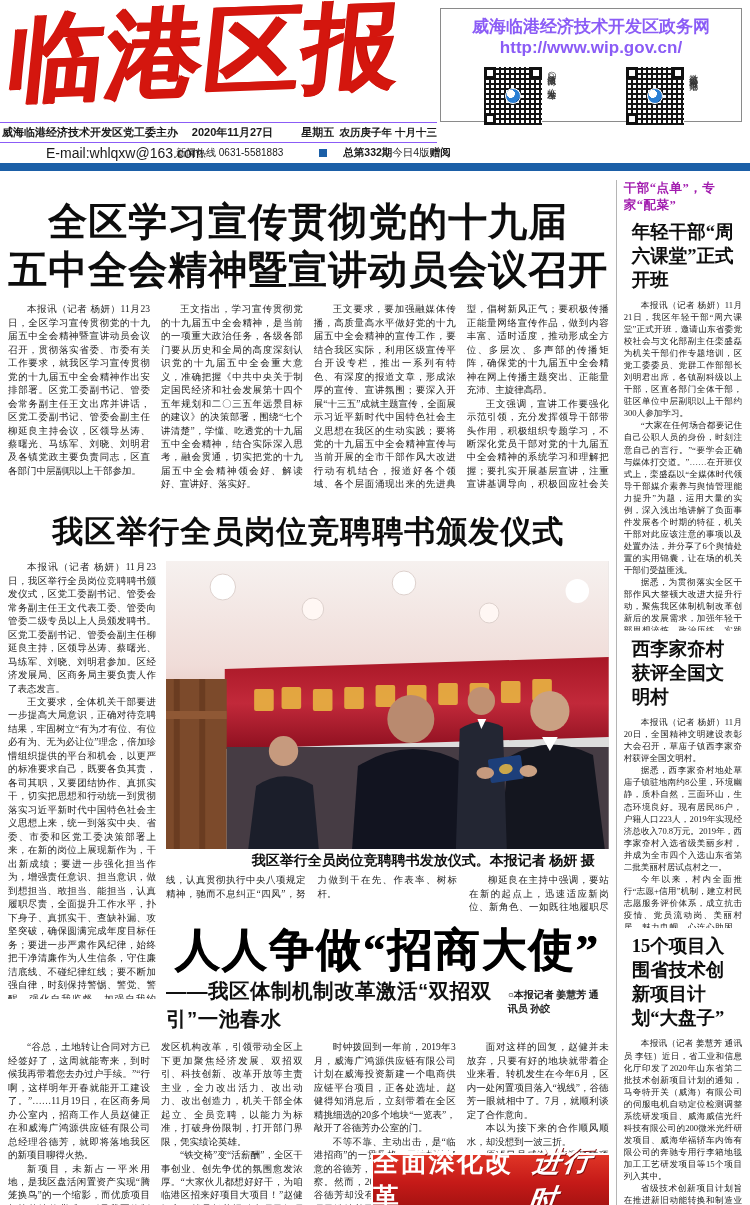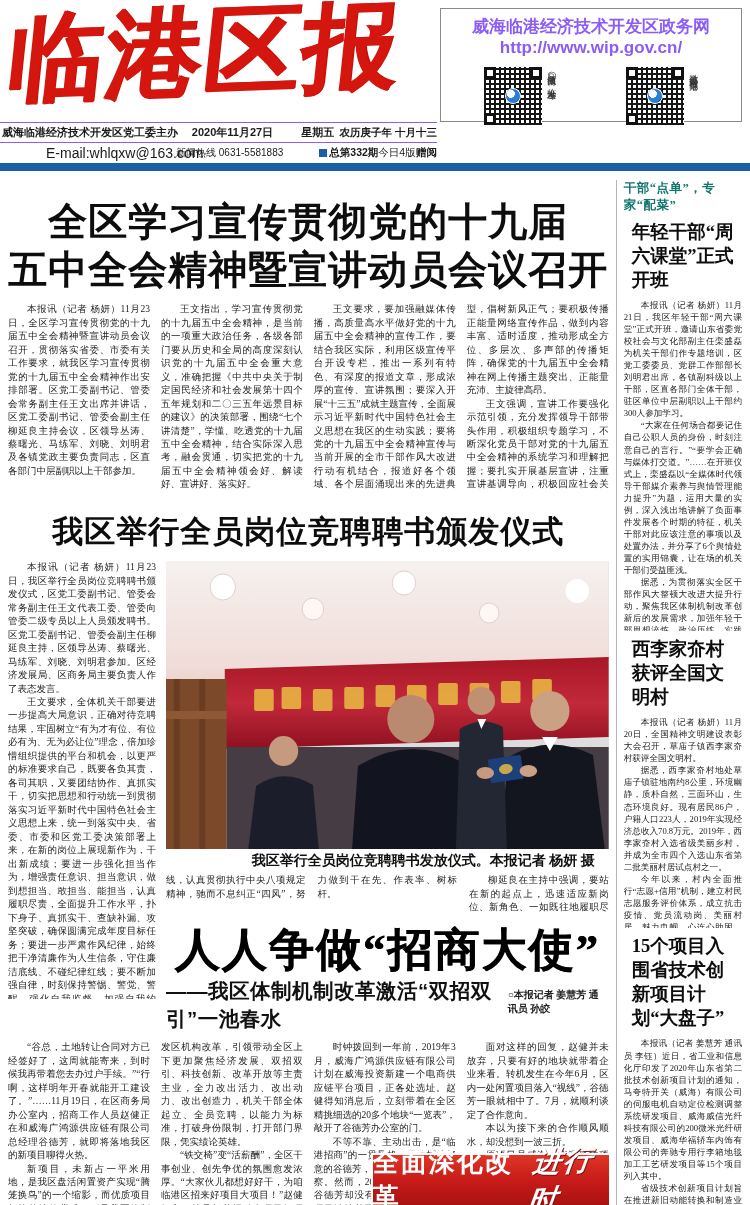--- a/index.html
+++ b/index.html
@@ -21,21 +21,21 @@
   .info-lines{position:absolute;left:0;top:122px;width:437px;font-family:"Liberation Sans","DejaVu Sans",sans-serif;}
   .info-row{display:flex;align-items:center;border-top:1px solid #8b5cf6;padding:2px 0 2px 2px;gap:0;}
   .info-row:last-child{border-bottom:1px solid #444;}
   .info-row span{white-space:nowrap;}
   .org{font-size:11px;font-weight:bold;width:208px;}
   .date{font-size:11px;font-weight:bold;width:120px;}
   .weekday{font-size:11px;font-weight:bold;width:42px;}
   .lunar{font-size:10.5px;font-weight:bold;}
   .email{font-size:14px;width:130px;margin-left:44px;}
   .hotline{font-size:10px;width:132px;}
-  .issue{font-size:10.5px;font-weight:bold;width:90px;display:flex;align-items:center;gap:2px;padding-left:36px;}
+  .issue{font-size:10.5px;font-weight:bold;width:90px;display:flex;align-items:center;gap:16px;padding-left:36px;}
   .sq{display:inline-block;width:8px;height:8px;background:#1b5fa7;}
   .pages{font-size:10.5px;width:60px;}
   .gift{font-size:10.5px;font-weight:bold;}
   .blue-bar{position:absolute;left:0;top:163px;width:750px;height:8px;background:#1b5fa7;}
 
   
   .content{position:absolute;left:8px;top:178px;width:734px;height:1027px;display:flex;}
   .main-col{width:604px;position:relative;}
   .v-divider{width:1px;background:#b5b5b5;margin:2px 7px 0 7px;}
   .side-col{width:119px;}
@@ -60,21 +60,21 @@
   .bottom-subrow{display:flex;justify-content:center;align-items:baseline;gap:8px;margin-top:4px;}
   .bottom-subtitle{font-family:"Liberation Sans","DejaVu Sans",sans-serif;font-size:20.5px;font-weight:bold;color:#111;letter-spacing:.5px;}
   .bottom-byline{font-size:10px;font-weight:bold;color:#222;}
 
   .bottom-body{position:relative;margin-top:8px;height:218px;overflow:hidden;column-count:4;column-gap:11px;}
   .banner{position:absolute;right:0;bottom:4px;width:236px;height:50px;background:linear-gradient(180deg,#e03526 0%,#c51a18 55%,#a81312 100%);display:flex;align-items:center;justify-content:center;gap:12px;box-shadow:0 0 0 2px #fff;}
   .banner-a{color:#fff;font-size:26px;font-weight:900;letter-spacing:2px;font-family:"Liberation Sans",sans-serif;}
   .banner-b{color:#fff;font-size:28px;font-weight:900;font-style:italic;transform:skewX(-10deg) rotate(-3deg);letter-spacing:2px;text-shadow:1px 1px 0 #7e0d0c;}
 
   
-  .side-kicker{font-size:12.5px;font-weight:bold;letter-spacing:.5px;margin-top:2px;color:#0f766e;}
+  .side-kicker{font-size:12.5px;font-weight:bold;letter-spacing:.5px;margin-top:2px;color:#a21caf;}
   .side-headline{font-size:18.5px;font-weight:900;line-height:1.3;margin:6px 0 7px 8px;color:#0d0d0d;}
   .side-body{overflow:hidden;}
   .side-body p.para{font-size:8.6px;line-height:1.4;}
   .sb1{height:332px;}
   .sb2{height:212px;}
   .sb3{height:238px;}
 </style>
 </head>
 <body>
 

